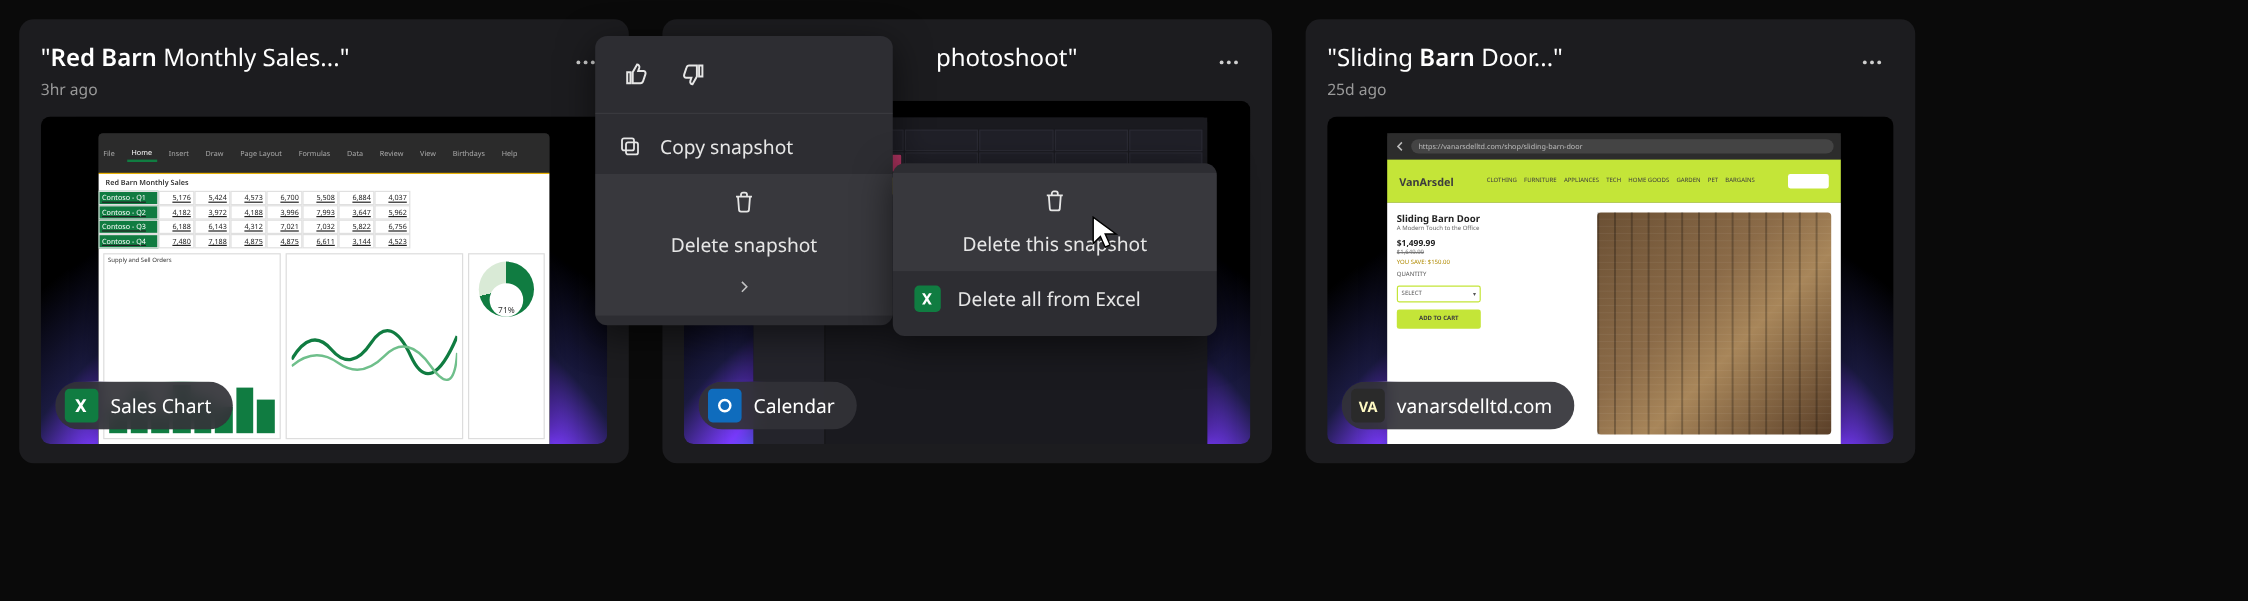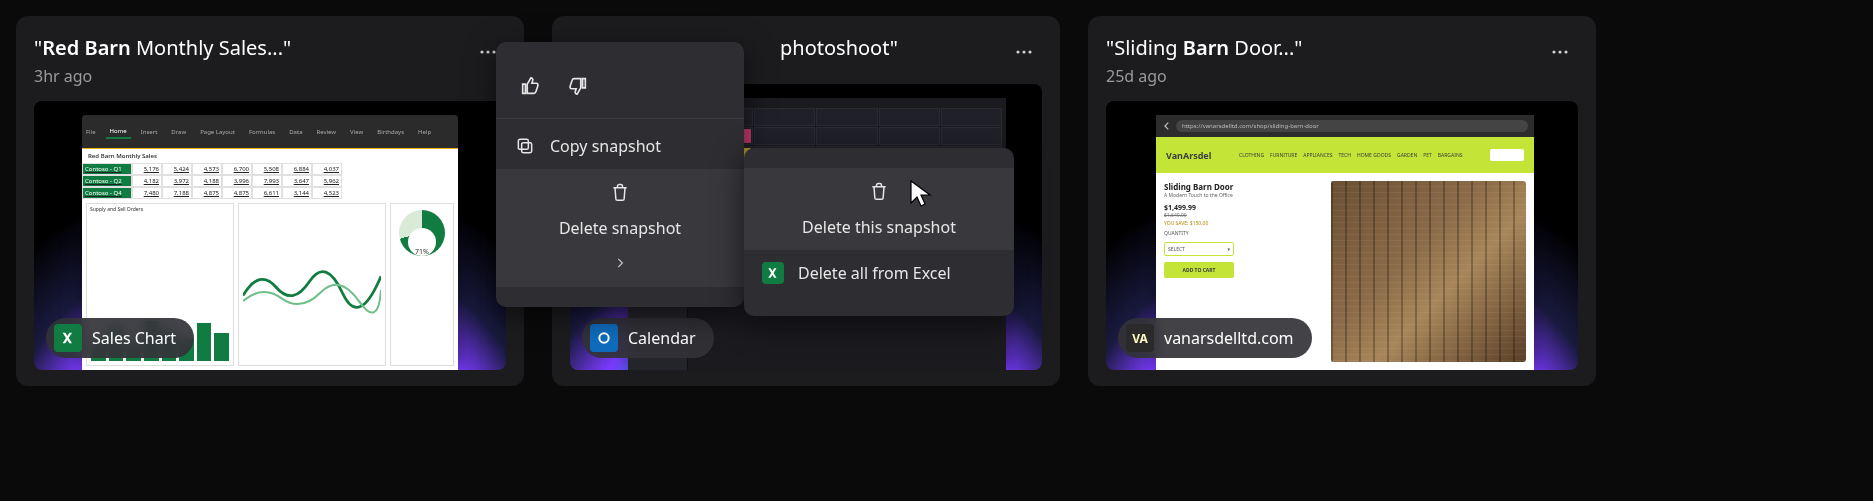--- a/index.html
+++ b/index.html
@@ -44,21 +44,21 @@
     font-weight: 400;
     white-space: nowrap;
     overflow: hidden;
     text-overflow: ellipsis;
   }
   .card-title .bold {
     font-weight: 600;
   }
   .card-time {
     color: #9a9a9a;
-    font-size: 16px;
+    font-size: 13px;
     margin-top: 4px;
   }
   .more-btn {
     width: 36px;
     height: 36px;
     border-radius: 6px;
     display: flex;
     align-items: center;
     justify-content: center;
     color: #cfcfcf;
@@ -221,25 +221,24 @@
   .chip-icon.outlook { background:#0f6cbd;}
   .chip-icon.web { background:#2a2a2a; color:#fef9c3; font-size:12px; font-weight:700;}
   .chip-icon.excel svg, .chip-icon.outlook svg { width:16px; height:16px;}
 
   
   .menu {
     position: absolute;
     background: #2d2d32;
     border-radius: 10px;
     box-shadow: 0 8px 30px rgba(0,0,0,0.55);
-    padding: 20px 0;
+    padding: 8px 0;
     color: #e6e6e6;
     font-size: 16px;
     z-index: 50;
-    margin-top: 12px;
   }
   .menu.primary {
     left: 496px;
     top: 30px;
     width: 248px;
   }
   .feedback-row {
     display:flex; gap:16px; padding: 8px 18px 12px 18px;
   }
   .fb-btn {
@@ -332,20 +331,30 @@
             </div>
             <div class="excel-table-row">
               <div class="cell label">Contoso - Q2</div>
               <div class="cell">4,182</div>
               <div class="cell">3,972</div>
               <div class="cell">4,188</div>
               <div class="cell">3,996</div>
               <div class="cell">7,993</div>
               <div class="cell">3,647</div>
               <div class="cell">5,962</div>
+            </div>
+            <div class="excel-table-row">
+              <div class="cell label">Contoso - Q3</div>
+              <div class="cell">6,188</div>
+              <div class="cell">6,143</div>
+              <div class="cell">4,312</div>
+              <div class="cell">7,021</div>
+              <div class="cell">7,032</div>
+              <div class="cell">5,822</div>
+              <div class="cell">6,756</div>
             </div>
             <div class="excel-table-row">
               <div class="cell label">Contoso - Q4</div>
               <div class="cell">7,480</div>
               <div class="cell">7,188</div>
               <div class="cell">4,875</div>
               <div class="cell">4,875</div>
               <div class="cell">6,611</div>
               <div class="cell">3,144</div>
               <div class="cell">4,523</div>

